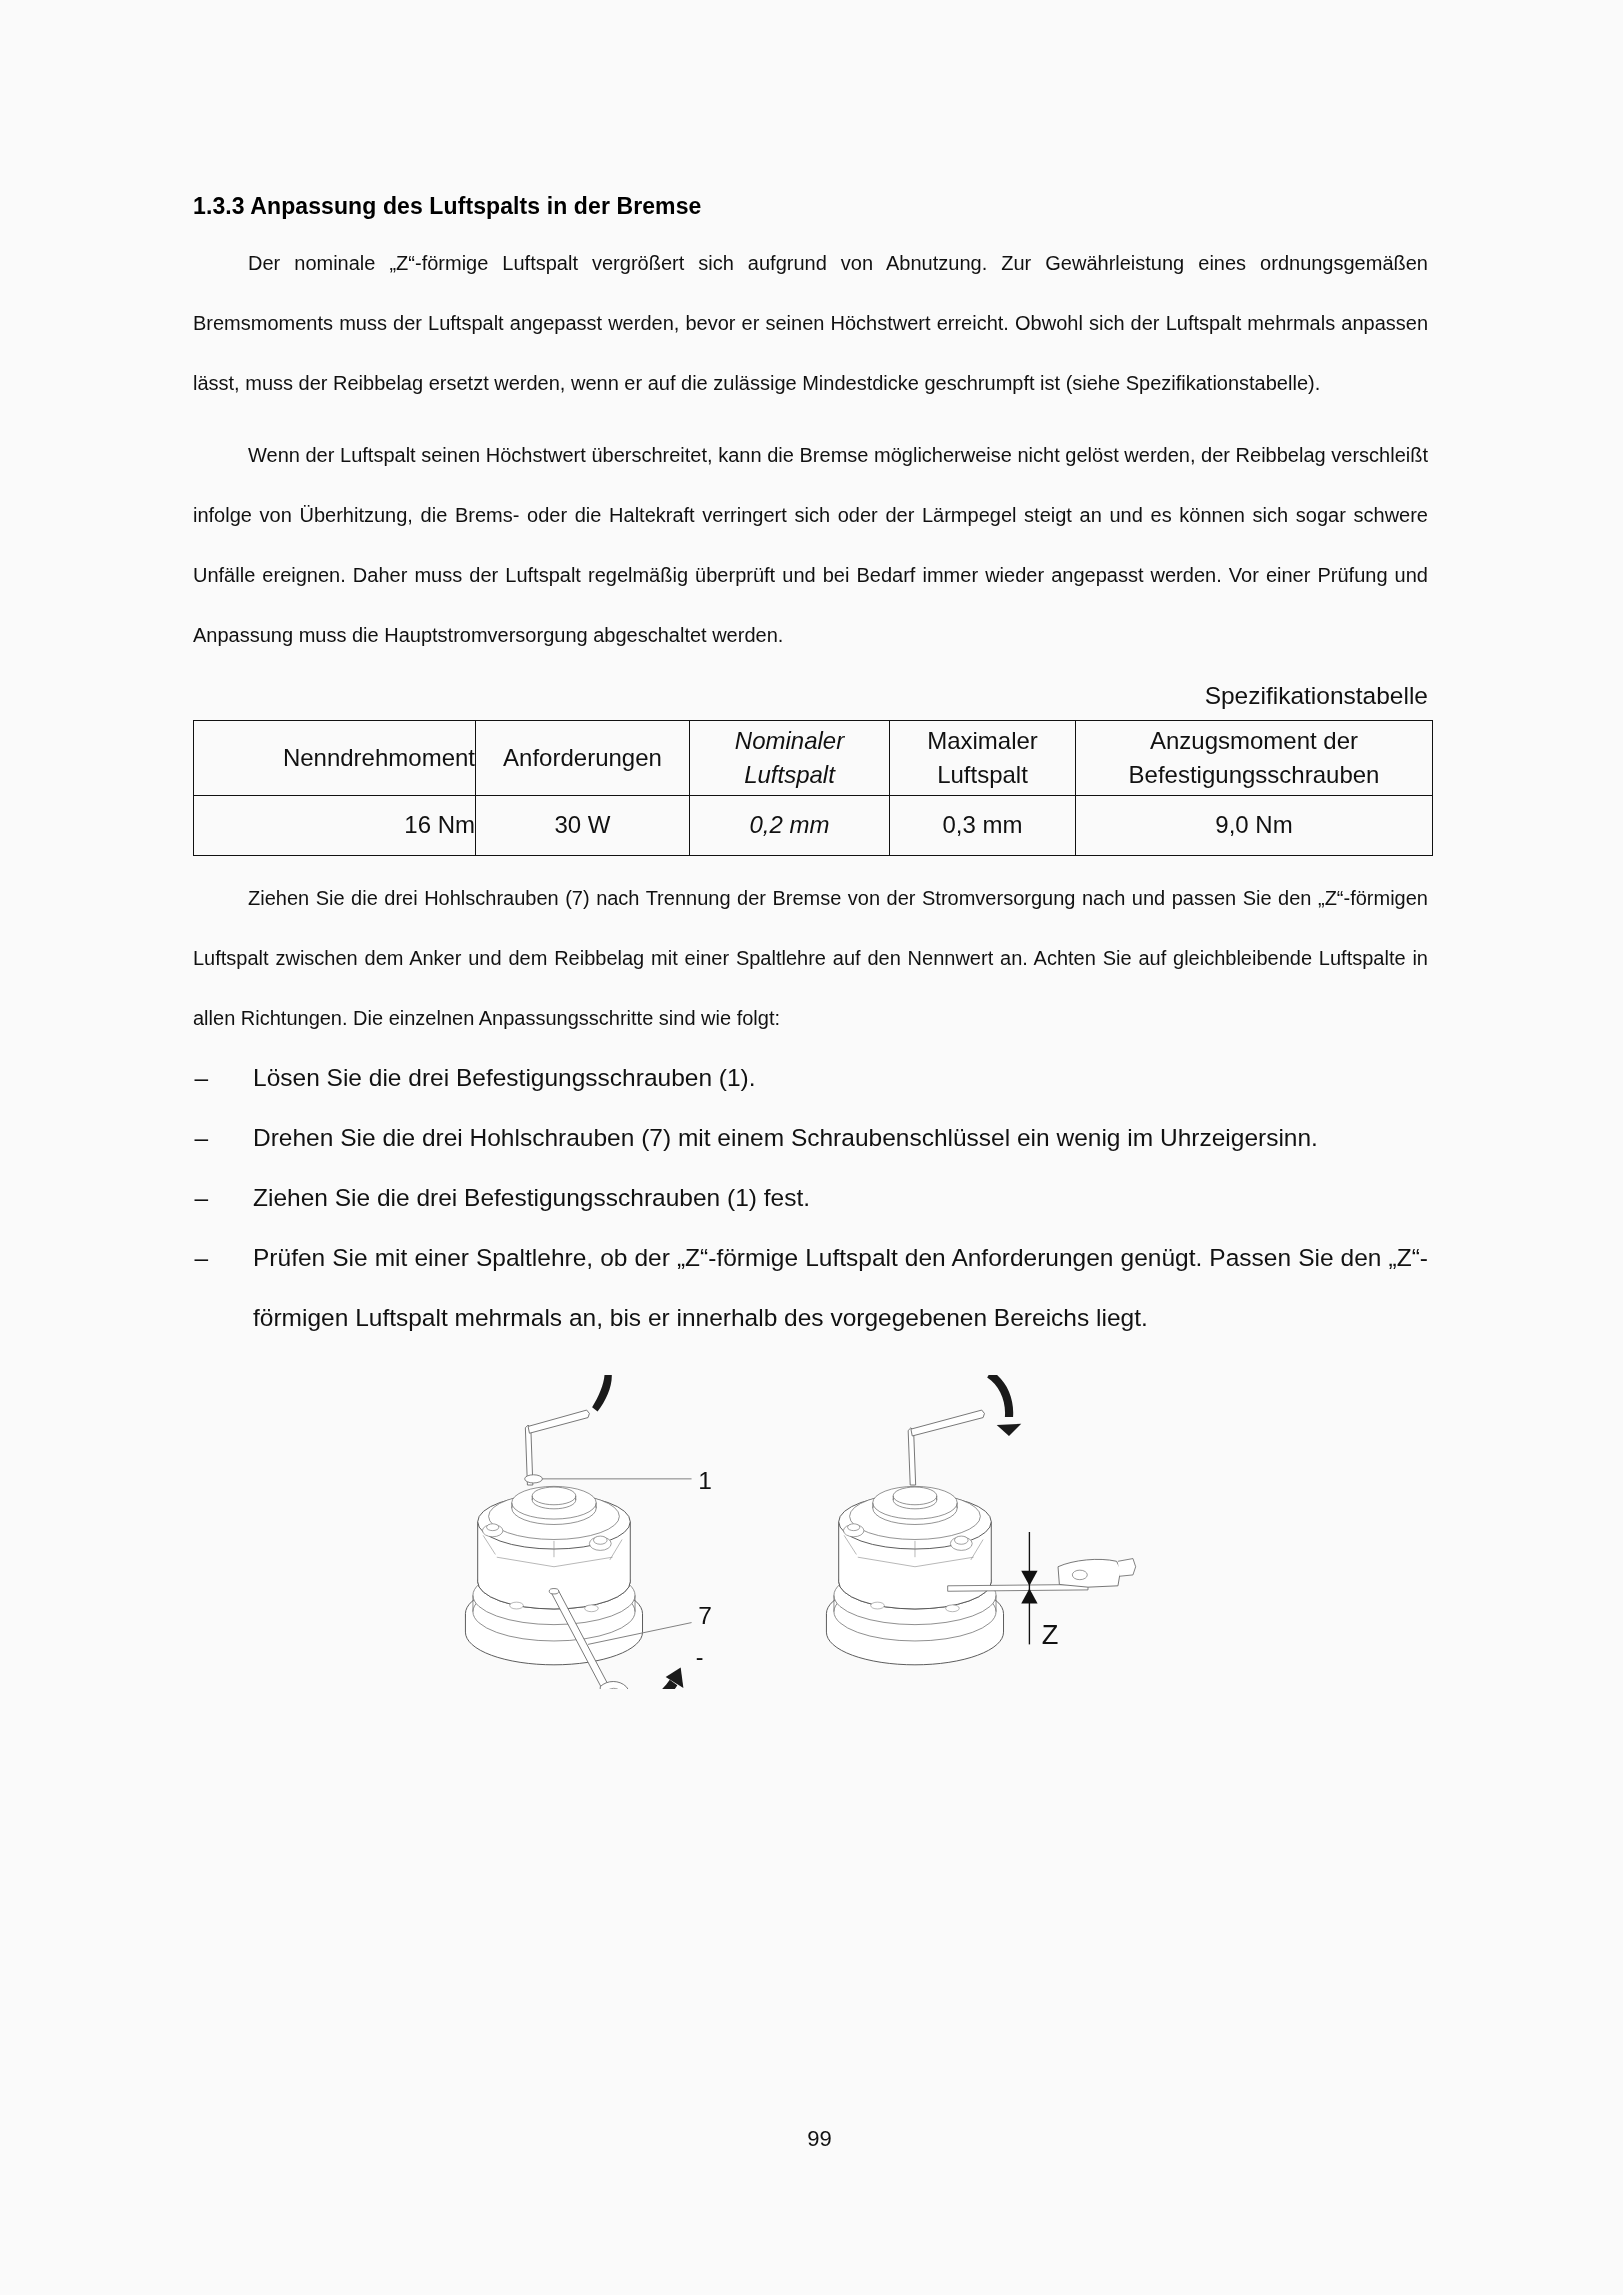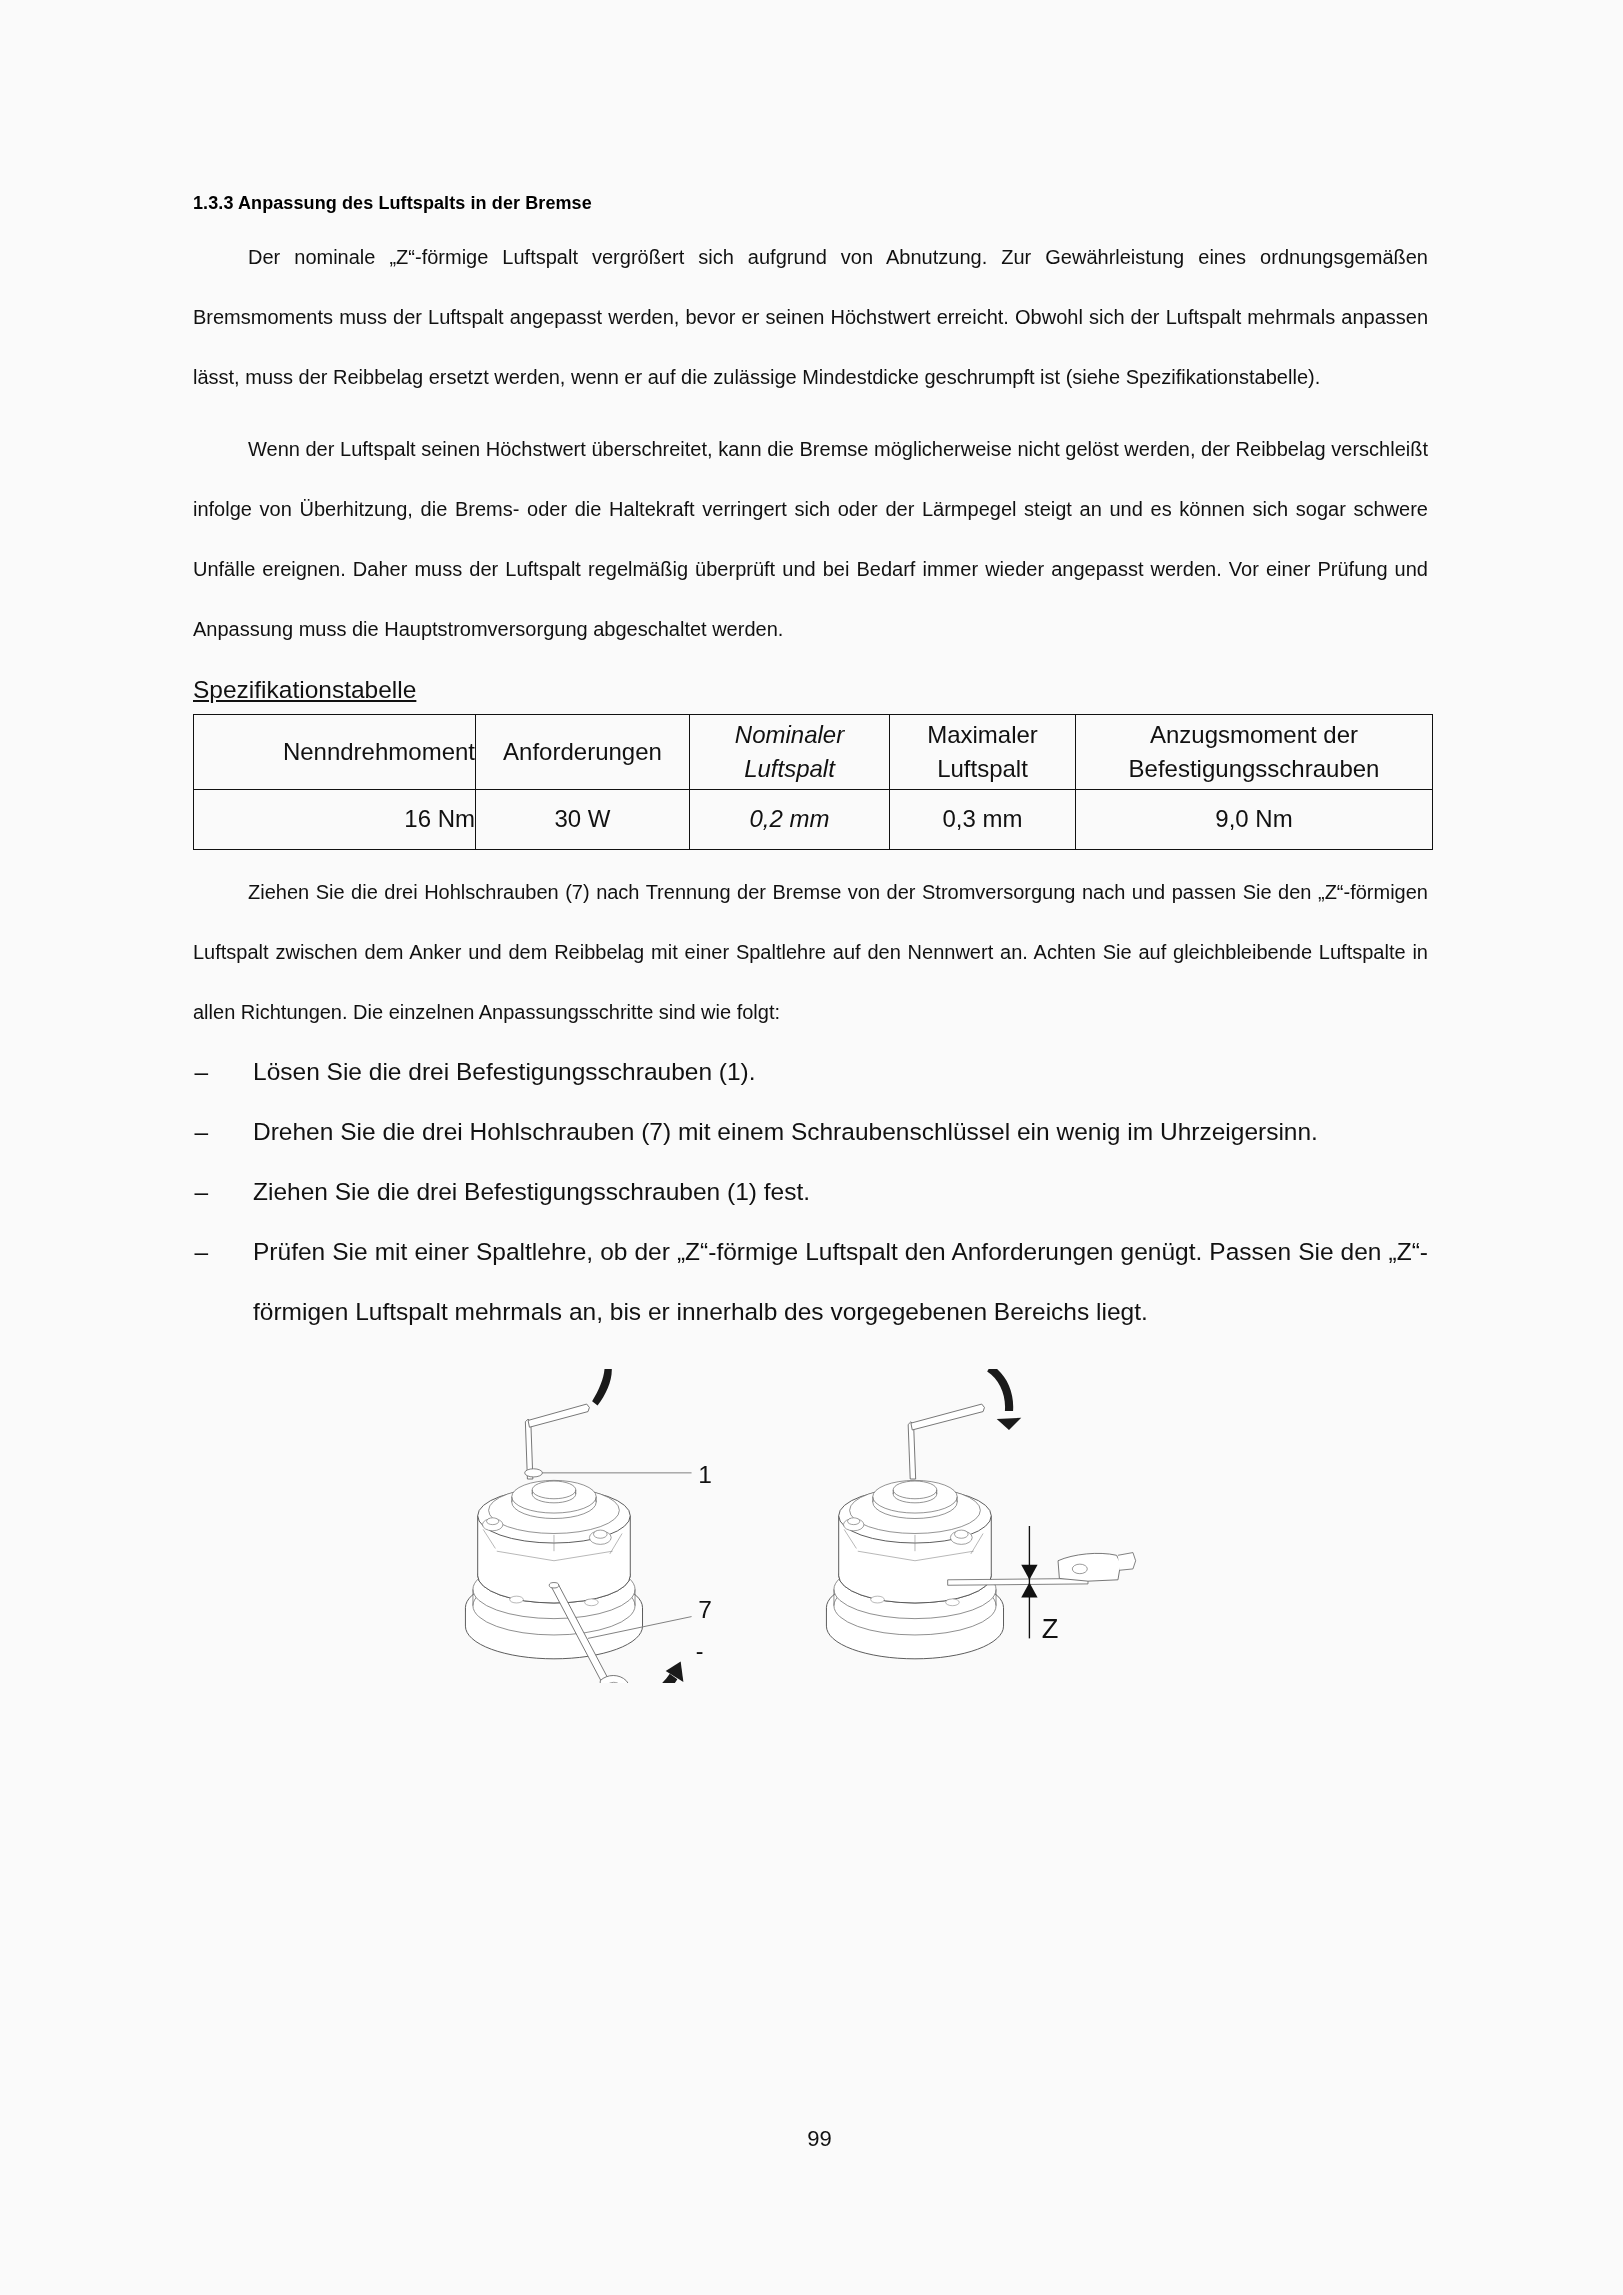--- a/index.html
+++ b/index.html
@@ -21,21 +21,21 @@
   }
   .content {
     position: absolute;
     left: 193px;
     top: 0;
     width: 1235px;
   }
 
   
   .h3 {
-    font-size: 18px;
+    font-size: 23px;
     font-weight: bold;
     letter-spacing: 0.1px;
     margin: 0;
     padding-top: 193px;
     line-height: 1.2;
     color: #000;
   }
 
   
   .para {
@@ -49,26 +49,25 @@
   }
   .para.indent {
     text-indent: 55px;
   }
 
   
 
   
   .tbl-caption {
     font-size: 24.5px;
-    text-align: left;
+    text-align: right;
     line-height: 41px;
     margin: 0;
     padding-top: 9.5px;
     color: #111;
-    text-decoration: underline;
   }
 
   
   table.spec {
     border-collapse: collapse;
     width: 1235px;
     margin-top: 4.1px;
     table-layout: fixed;
   }
   table.spec th,

